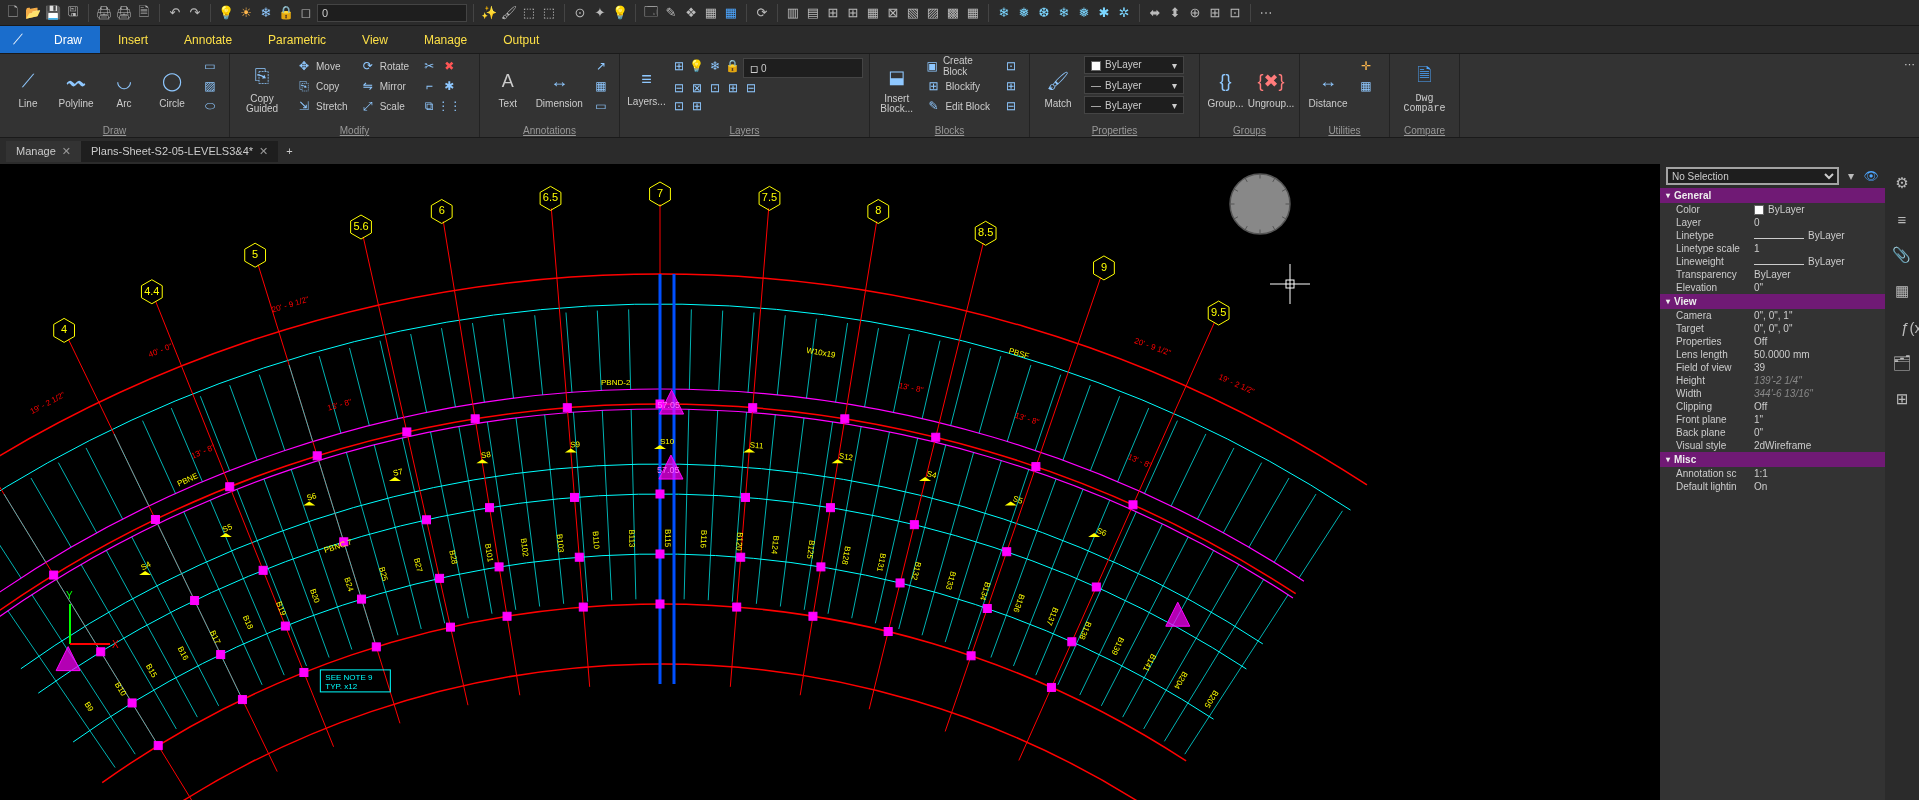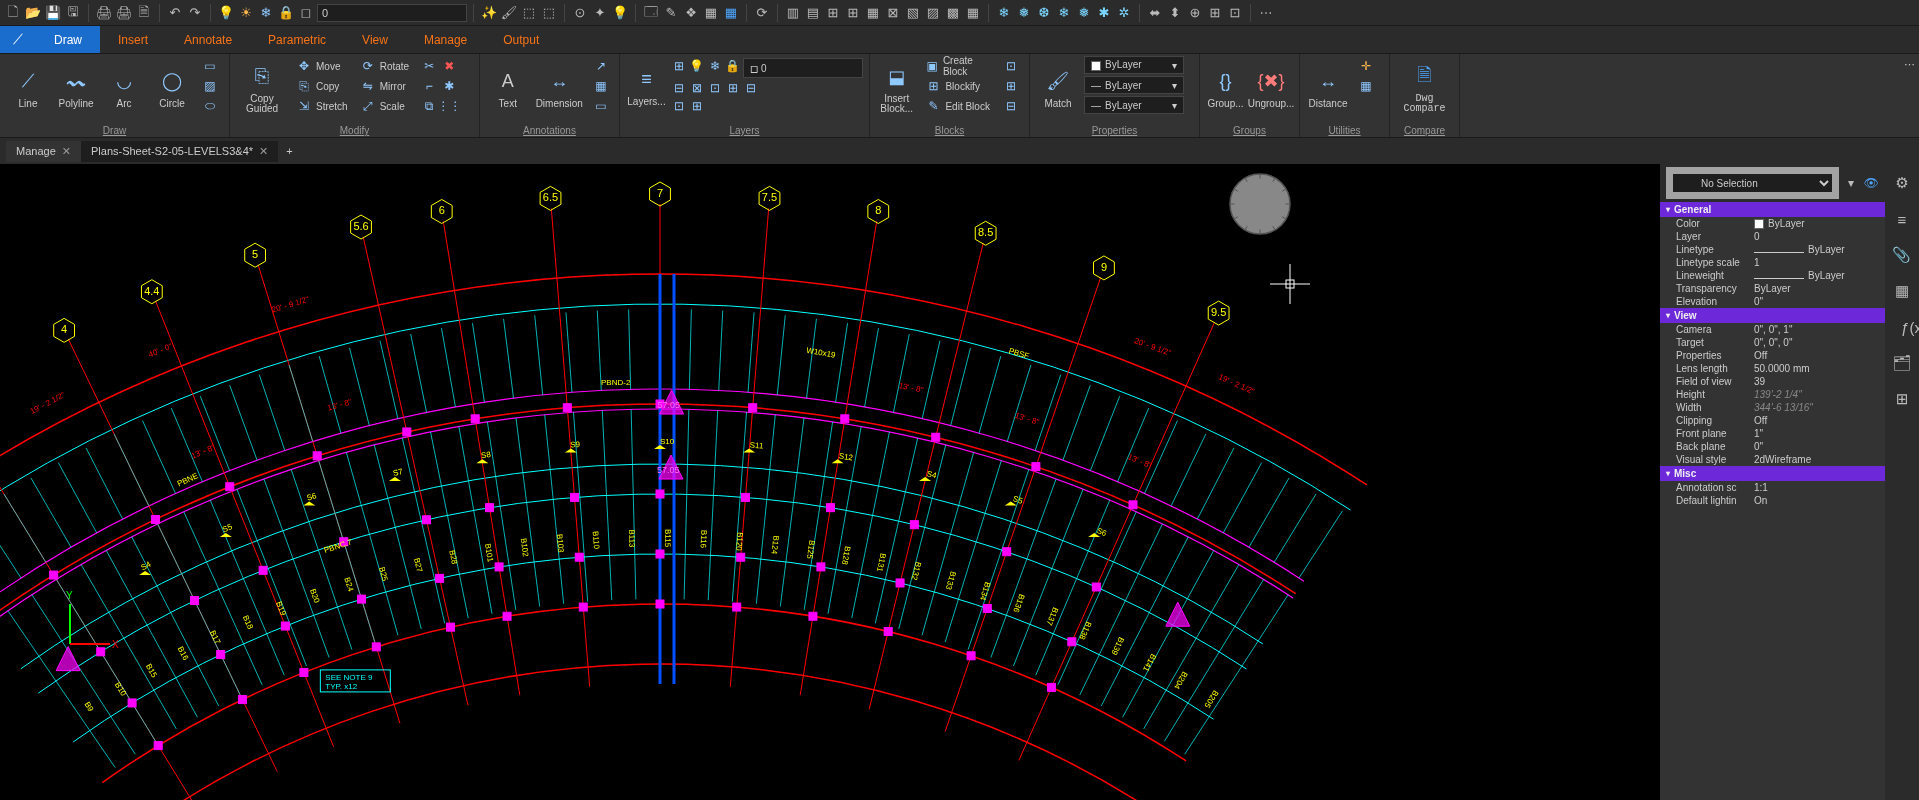--- a/index.html
+++ b/index.html
@@ -38,21 +38,21 @@
   display: flex;
   align-items: center;
   justify-content: center;
   color: #fff;
   font-size: 14px;
 }
 .tab {
   padding: 0 18px;
   display: flex;
   align-items: center;
-  color: #f97316;
+  color: #fde047;
   cursor: pointer;
   font-size: 12px;
 }
 .tab.active {
   background: #1a6dcc;
   color: #fff;
 }
 .ribbon {
   height: 84px;
   background: #333;
@@ -176,28 +176,27 @@
 .props-head {
   display: flex;
   align-items: center;
   gap: 4px;
   padding: 3px 6px;
   background: #2b2b2b;
 }
 .props-head select {
   flex: 1;
   background: #1e1e1e;
-  border: 7px solid #a3a3a3;
+  border: 2px solid #a3a3a3;
   color: #ccc;
-  height: 32px;
+  height: 18px;
   font-size: 10px;
-  padding-left: 24px;
 }
 .cat-hdr {
-  background: #6d28d9;
+  background: #701a75;
   padding: 2px 6px;
   font-weight: bold;
   color: #eee;
   display: flex;
   align-items: center;
   gap: 4px;
 }
 .cat-hdr::before { content: "▾"; font-size: 8px; }
 .prop-row {
   display: flex;

